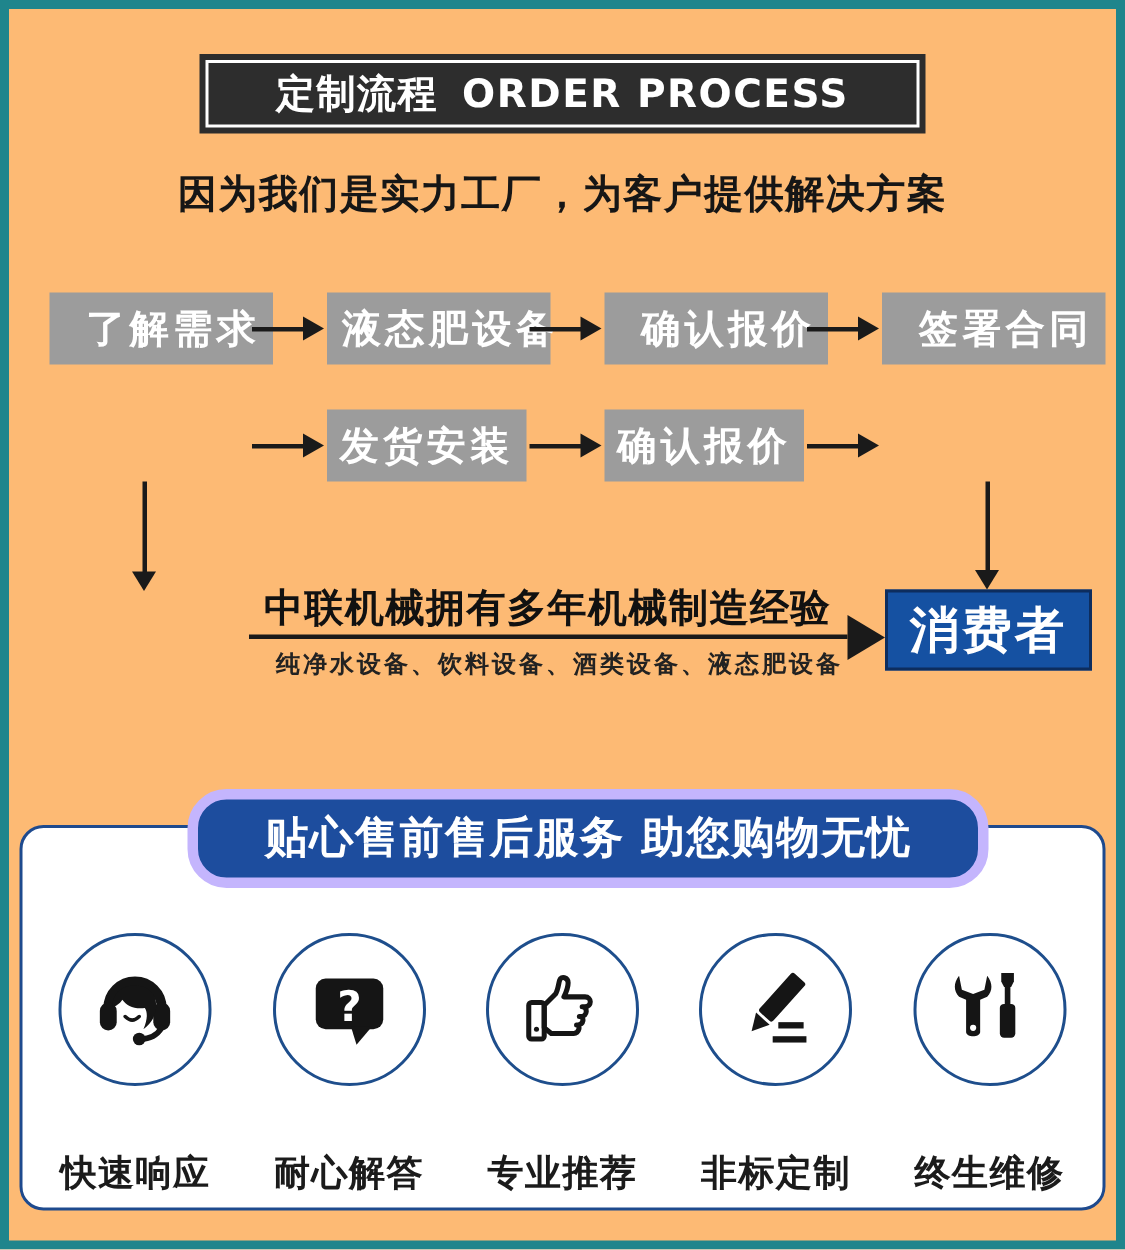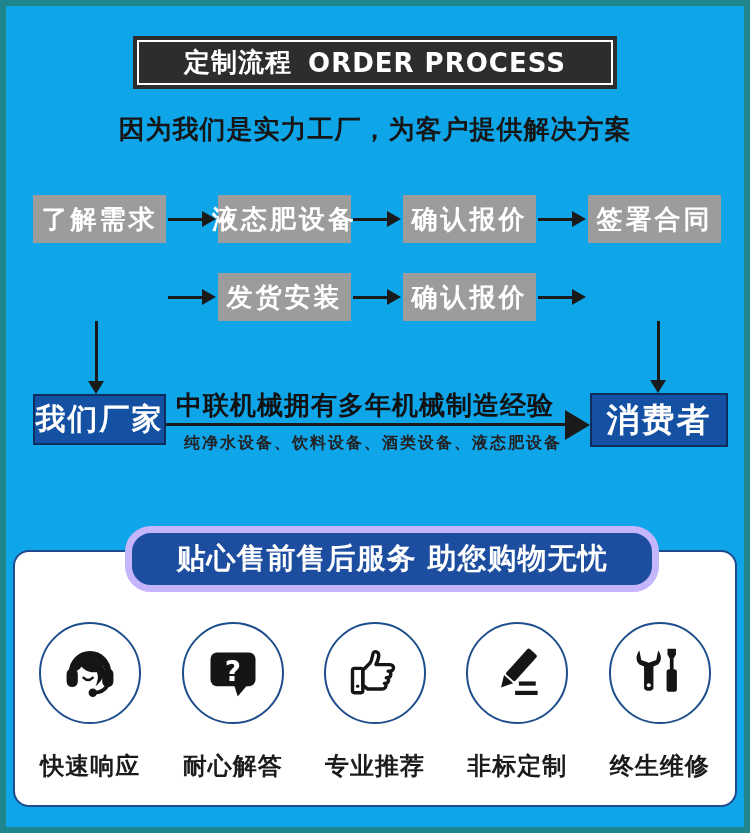--- a/index.html
+++ b/index.html
@@ -1,32 +1,32 @@
 <!DOCTYPE html>
 <html><head>
 <meta charset="utf-8">
 <style>
   html,body{margin:0;padding:0;background:#ffffff;}
   #page{
     position:relative;width:750px;height:833px;box-sizing:border-box;
-    border:6px solid #1f858c;background:#0ea5e9;overflow:hidden;
+    border:6px solid #1f858c;background:#fdba74;overflow:hidden;
     font-family:"DejaVu Sans","Liberation Sans",sans-serif;
   }
   
   .banner{position:absolute;left:127px;top:30px;width:484px;height:53px;background:#2d2d2d;}
   .banner-frame{position:absolute;left:4px;top:4px;right:4px;bottom:4px;border:2px solid #ffffff;
     display:flex;align-items:center;justify-content:center;gap:16px;}
   .banner-frame span{color:#ffffff;font-size:26px;font-weight:700;letter-spacing:1px;white-space:nowrap;}
   
   .headline{position:absolute;left:0;top:106px;width:100%;text-align:center;
     font-size:26px;font-weight:700;color:#161616;letter-spacing:1px;}
   
   .step{position:absolute;width:133px;height:48px;background:#9c9c9c;color:#ffffff;
     font-size:26px;font-weight:700;letter-spacing:3px;display:flex;align-items:center;justify-content:center;white-space:nowrap;}
-  .r1{top:189px;} .r2{top:267px;}
+  .r1{top:189px;padding-left:16px;} .r2{top:267px;}
   .c1{left:27px;} .c2{left:212px;} .c3{left:397px;} .c4{left:582px;}
   
   .harrow{position:absolute;width:48px;height:16px;}
   .harrow .line{position:absolute;left:0;top:7px;width:36px;height:3px;background:#1a1a1a;}
   .harrow .head{position:absolute;left:34px;top:0;width:0;height:0;
     border-top:8px solid transparent;border-bottom:8px solid transparent;border-left:14px solid #1a1a1a;}
   
   .varrow{position:absolute;width:16px;}
   .varrow .line{position:absolute;left:7px;top:0;width:3px;background:#1a1a1a;}
   .varrow .head{position:absolute;left:0;width:0;height:0;
@@ -48,21 +48,21 @@
     border:2px solid #1e4a8e;border-radius:16px;background:#ffffff;}
   .pill{position:absolute;left:119px;top:520px;width:520px;height:52px;border-radius:26px;
     background:#1d4d9e;border:7px solid #c4b5fd;z-index:2;
     display:flex;align-items:center;justify-content:center;
     color:#ffffff;font-size:29px;font-weight:700;letter-spacing:1px;white-space:nowrap;}
   .services{position:absolute;left:7px;top:616px;width:724px;display:flex;justify-content:space-evenly;}
   .svc{display:flex;flex-direction:column;align-items:center;width:130px;}
   .svc .ring{width:102px;height:102px;border:2px solid #1e4e8c;border-radius:50%;background:#ffffff;
     display:flex;align-items:center;justify-content:center;box-sizing:border-box;}
   .svc .ring svg{width:60px;height:60px;}
-  .svc .lbl{margin-top:26px;font-size:24px;font-weight:700;color:#1b1b1b;letter-spacing:1px;white-space:nowrap;}
+  .svc .lbl{margin-top:42px;font-size:24px;font-weight:700;color:#1b1b1b;letter-spacing:1px;white-space:nowrap;}
 </style>
 </head>
 <body>
 
 <div id="page">
 
   <div class="banner">
     <div class="banner-frame">
       <span>定制流程</span>
       <span>ORDER PROCESS</span>
@@ -108,21 +108,20 @@
   <div class="varrow" style="left:82px;top:315px;height:73px;">
     <div class="line" style="height:61px;"></div>
       <div class="head" style="top:60px;"></div>
   </div>
 
   <div class="varrow" style="left:644px;top:315px;height:72px;">
     <div class="line" style="height:60px;"></div>
       <div class="head" style="top:59px;"></div>
   </div>
 
-  <div class="bluebox factory">我们厂家</div>
   <div class="exp-text">中联机械拥有多年机械制造经验</div>
   <div class="connector"></div>
   <div class="bighead"></div>
   <div class="prod-text">纯净水设备、饮料设备、酒类设备、液态肥设备</div>
   <div class="bluebox consumer">消费者</div>
 
   <div class="panel"></div>
   <div class="pill">贴心售前售后服务 助您购物无忧</div>
 
   <div class="services">

